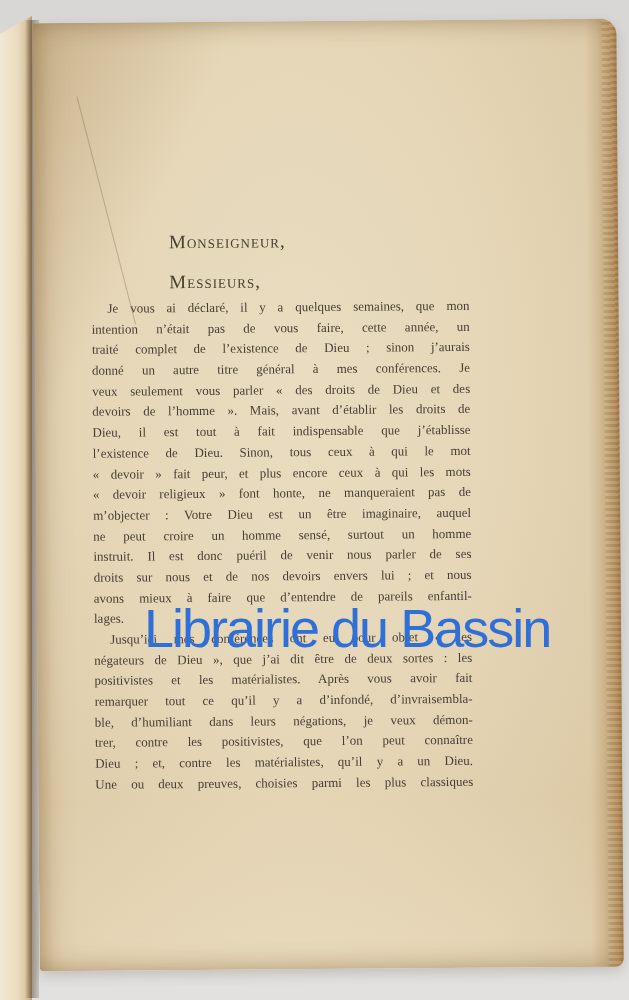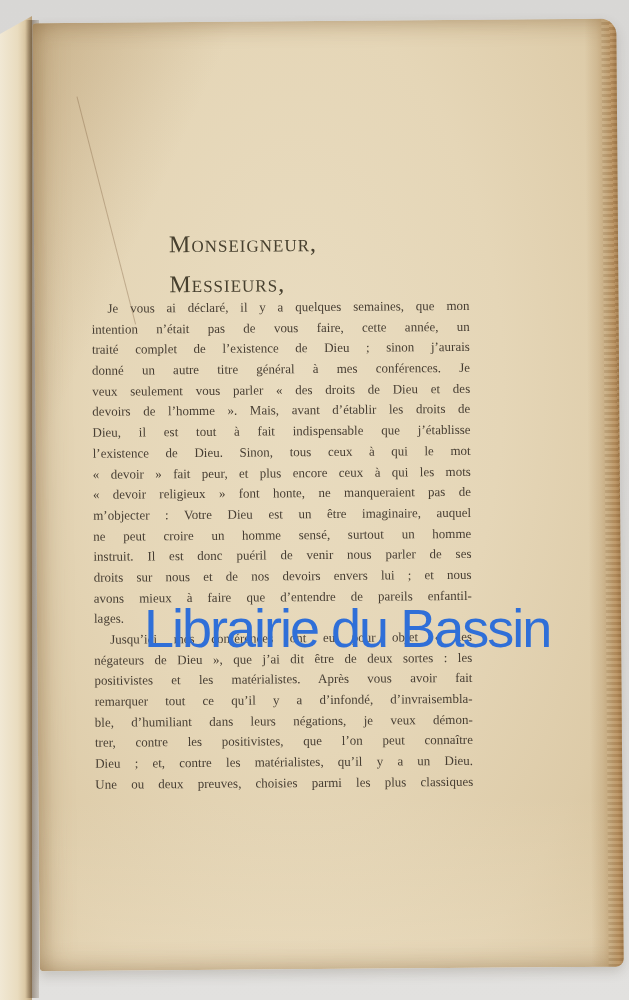--- a/index.html
+++ b/index.html
@@ -54,21 +54,21 @@
   .crack{
     position:absolute;left:72px;top:70px;height:235px;width:2px;
     border-left:1px solid rgba(120,88,56,0.35);
     transform:rotate(-14deg);
   }
 
   
   .sal{
     position:absolute;left:135px;
     font-family:"Liberation Serif",serif;
-    font-variant:small-caps;font-size:24px;line-height:1;
+    font-variant:small-caps;font-size:19px;line-height:1;
     letter-spacing:1px;color:#47402f;
   }
   .sal1{top:210px;}
   .sal2{top:250px;}
 
   .textcol{
     position:absolute;left:57px;top:276px;width:378px;
     font-family:"Liberation Serif",serif;
     font-size:13px;line-height:20.7px;color:#473e33;
     text-rendering:optimizeLegibility;

